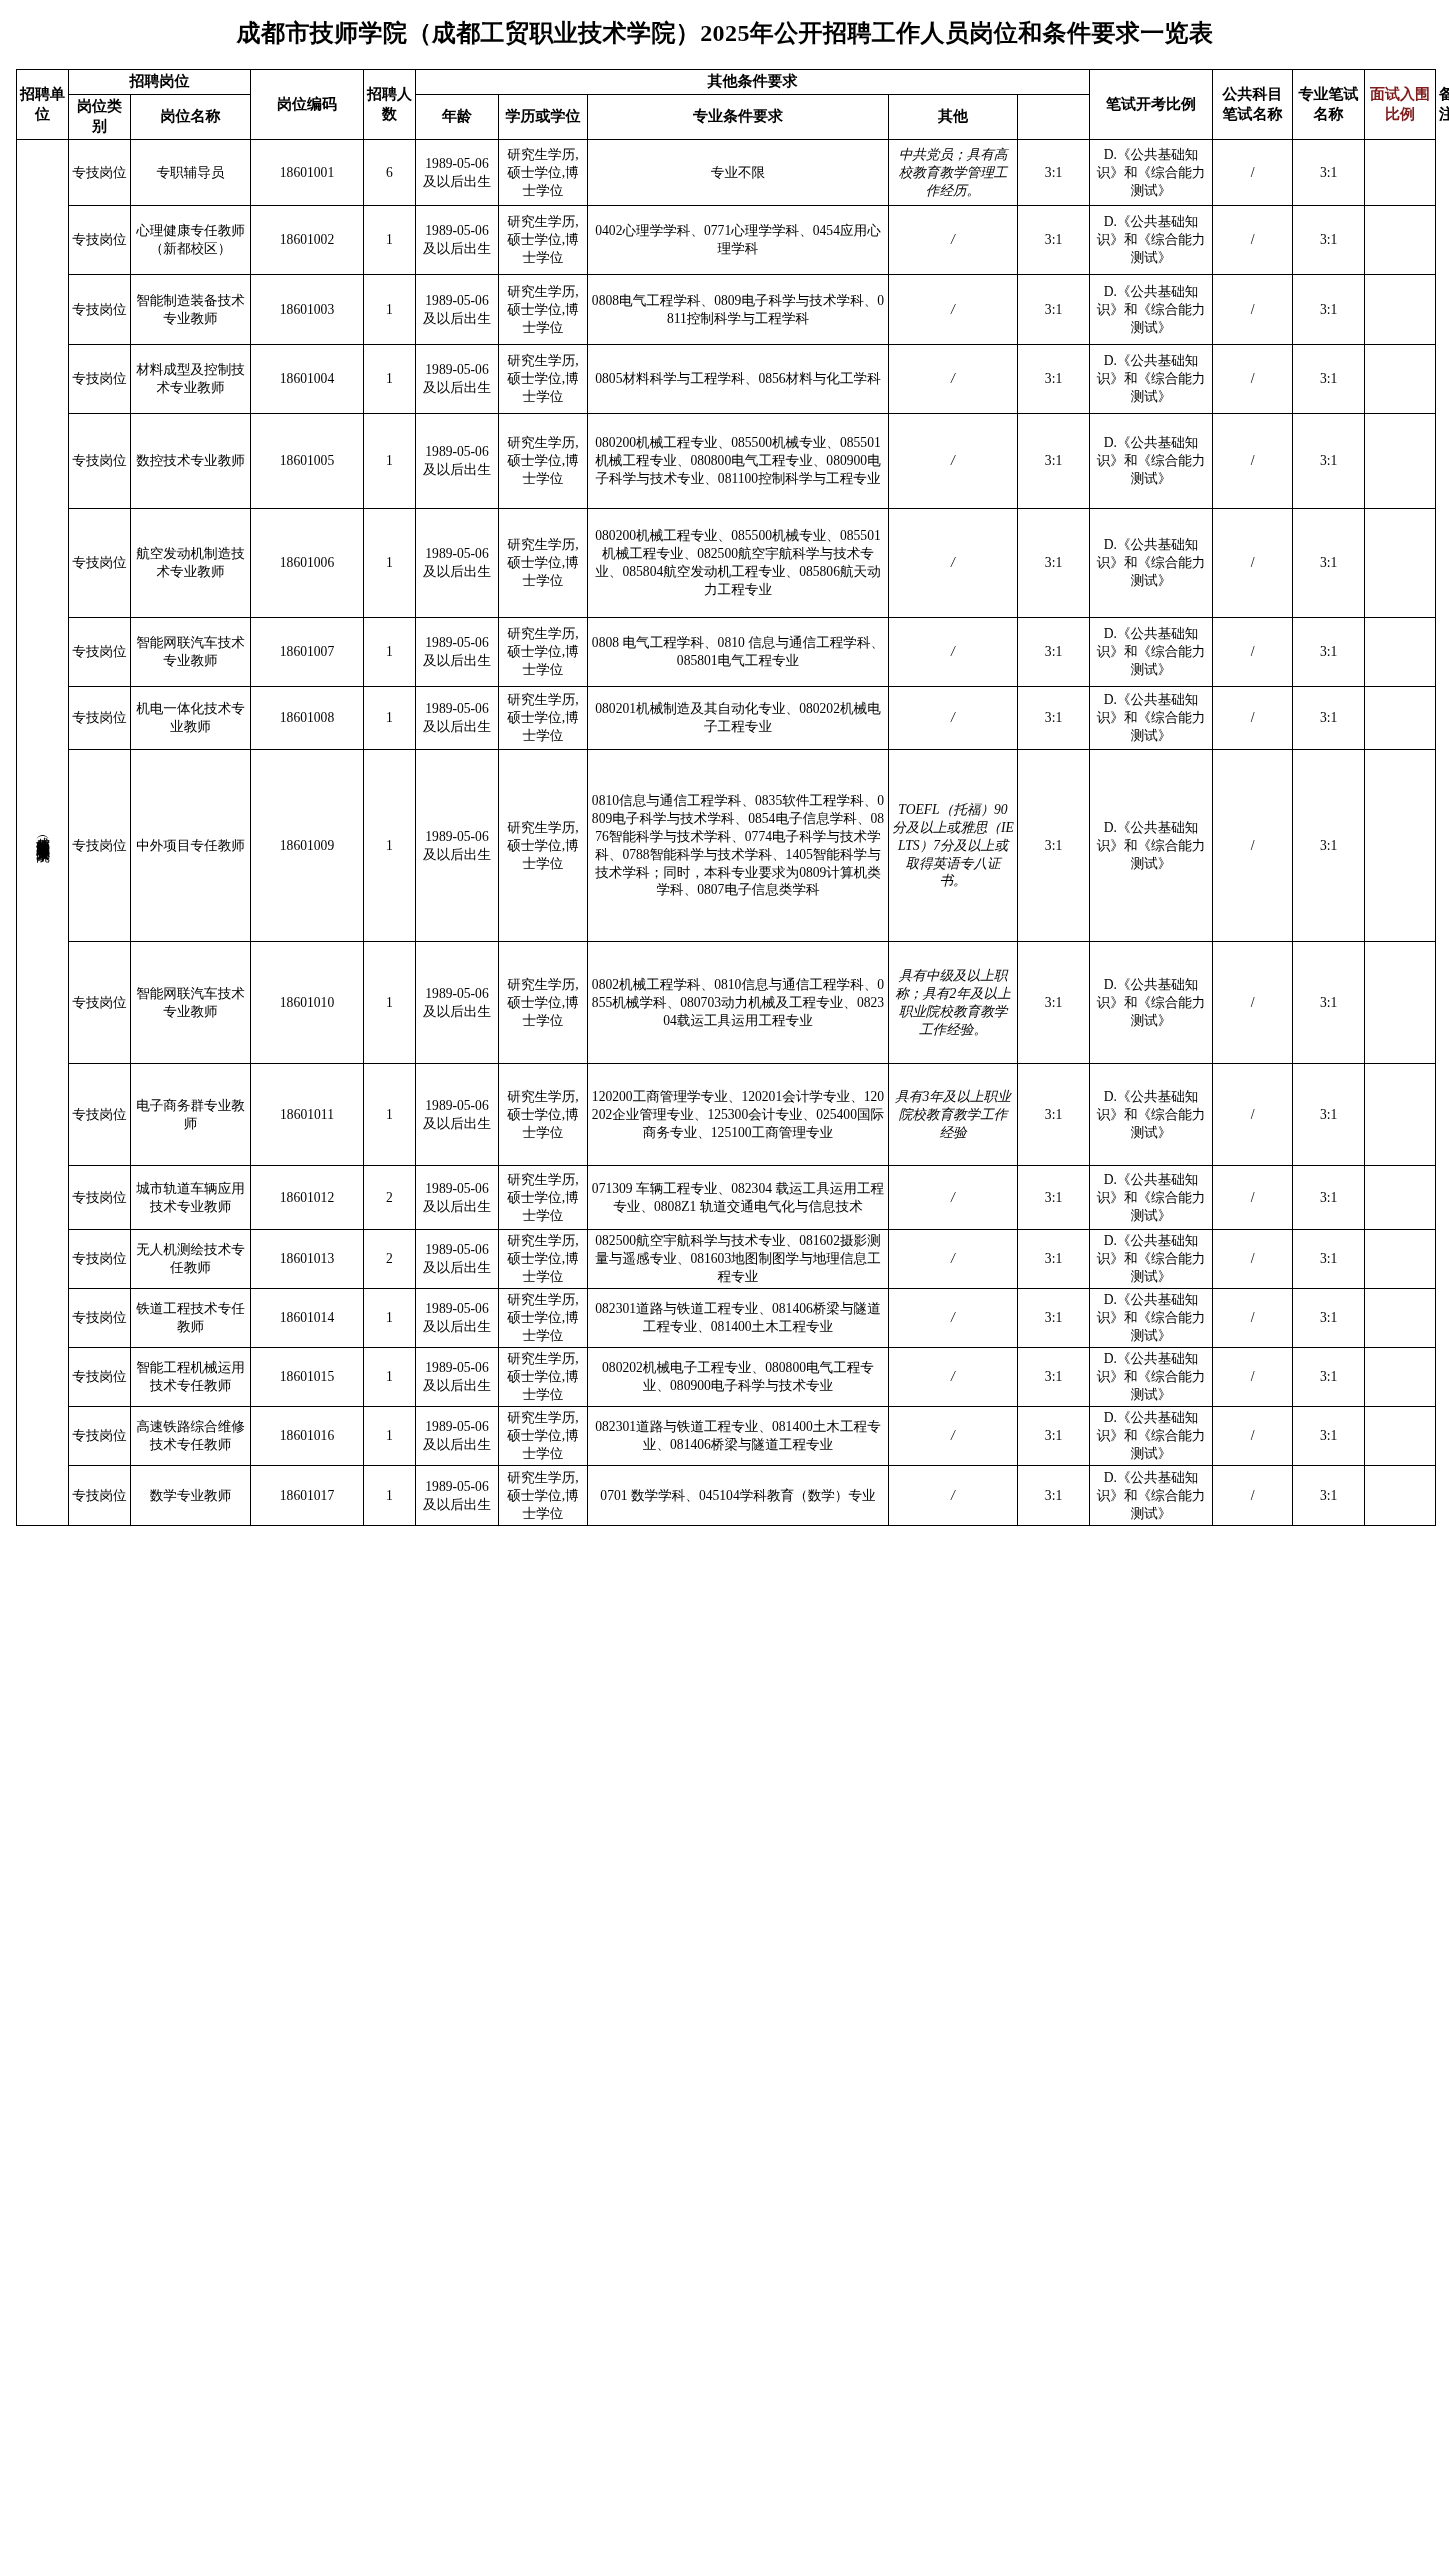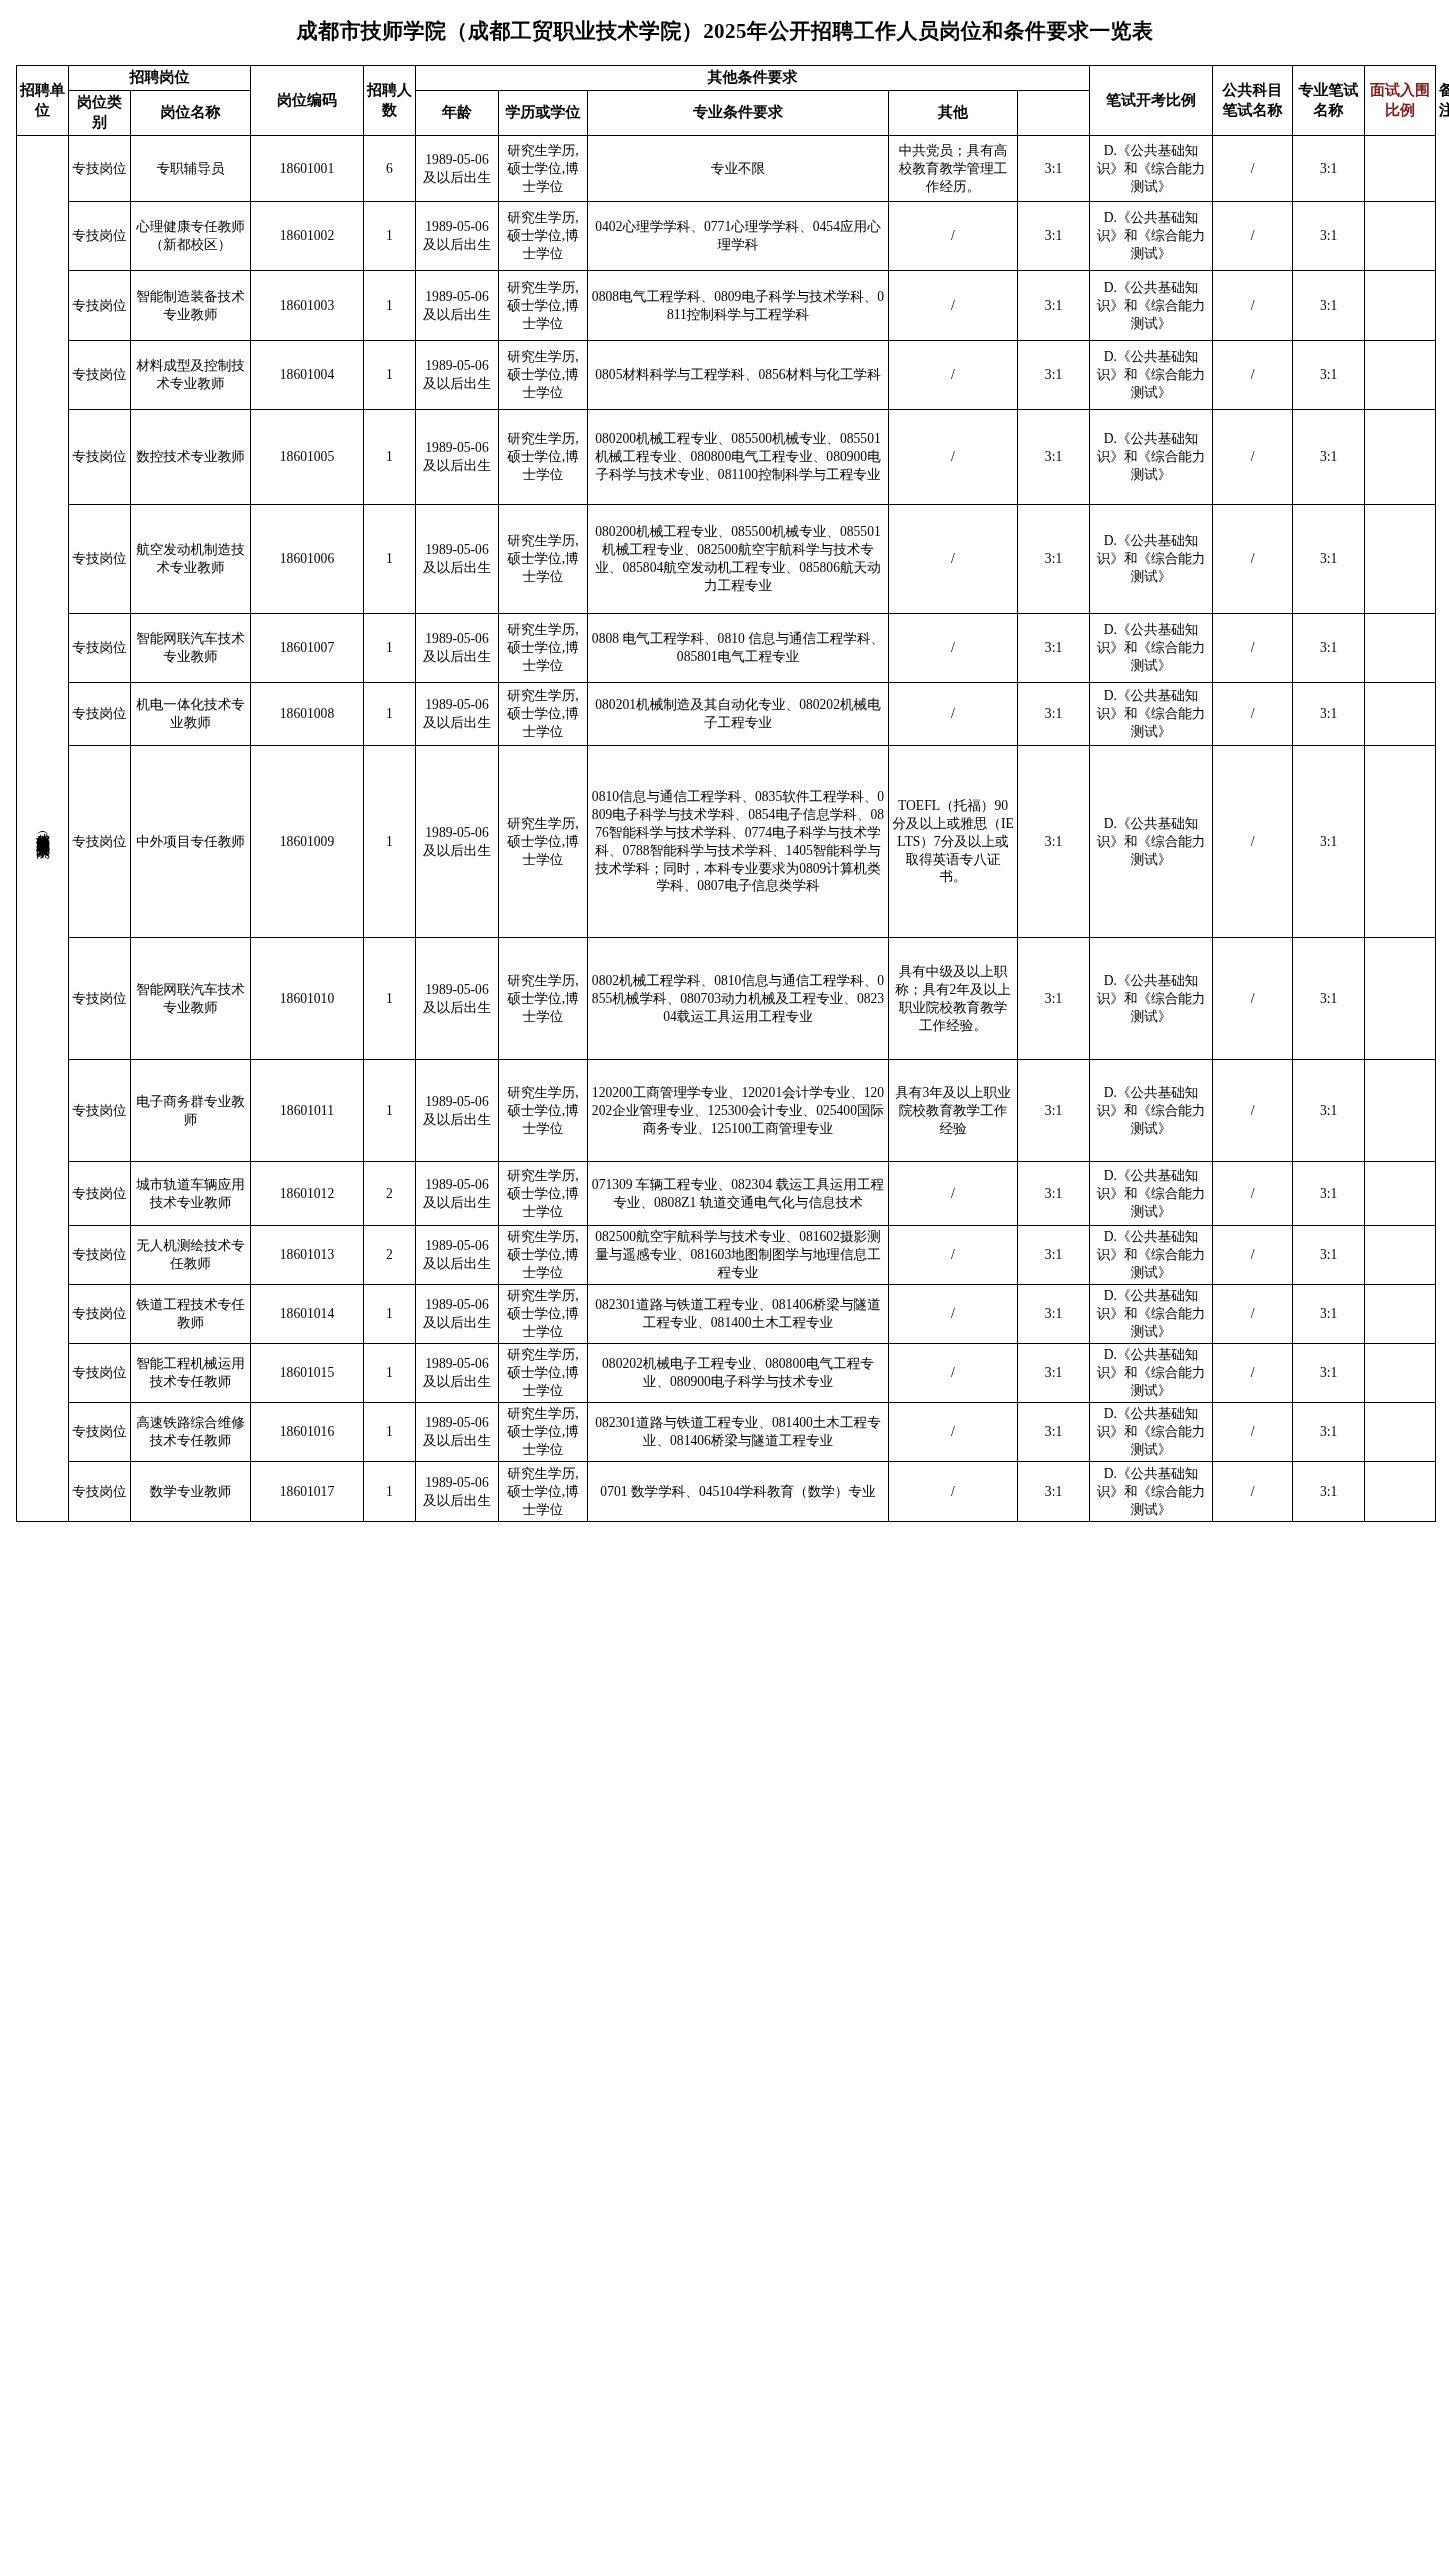--- a/index.html
+++ b/index.html
@@ -12,21 +12,21 @@
     color: #000000;
     width: 1450px;
   }
   .page {
     width: 1450px;
     box-sizing: border-box;
     padding: 13px 16px 21.5px 16px;
   }
   .doc-title {
     text-align: center;
-    font-size: 21px;
+    font-size: 24px;
     font-weight: bold;
     letter-spacing: 0.4px;
     margin: 4.3px 0 10px 0;
     font-family: "Liberation Serif", "DejaVu Serif", serif;
   }
   table.main {
     border-collapse: collapse;
     width: 1418px;
     table-layout: fixed;
     margin-top: 20px;
@@ -63,20 +63,21 @@
   }
   td.subject {
     text-align: center;
     font-size: 13.6px;
     line-height: 1.3;
   }
   td.other {
     text-align: center;
     font-size: 13.6px;
     line-height: 1.35;
+    font-style: italic;
   }
   td.age, td.edu {
     font-size: 13.6px;
     line-height: 1.28;
   }
   col.c-unit { width: 52px; }
   col.c-type { width: 62px; }
   col.c-name { width: 120px; }
   col.c-code { width: 113px; }
   col.c-num  { width: 52px; }

